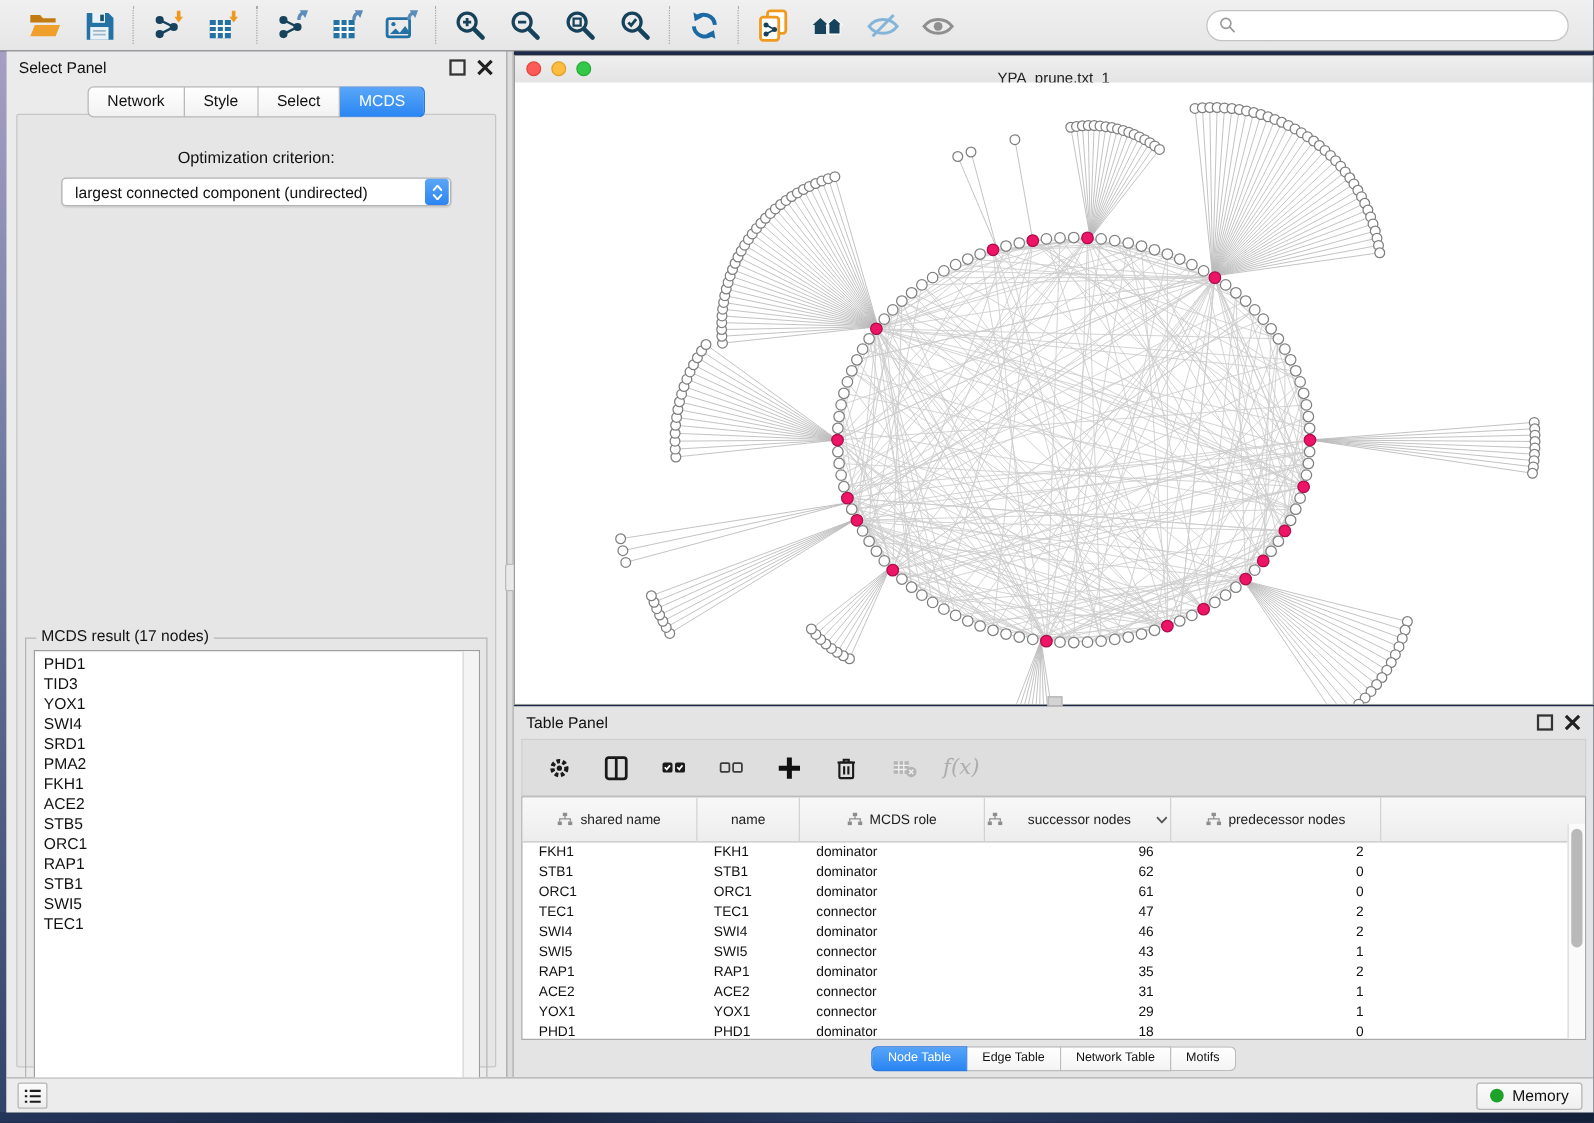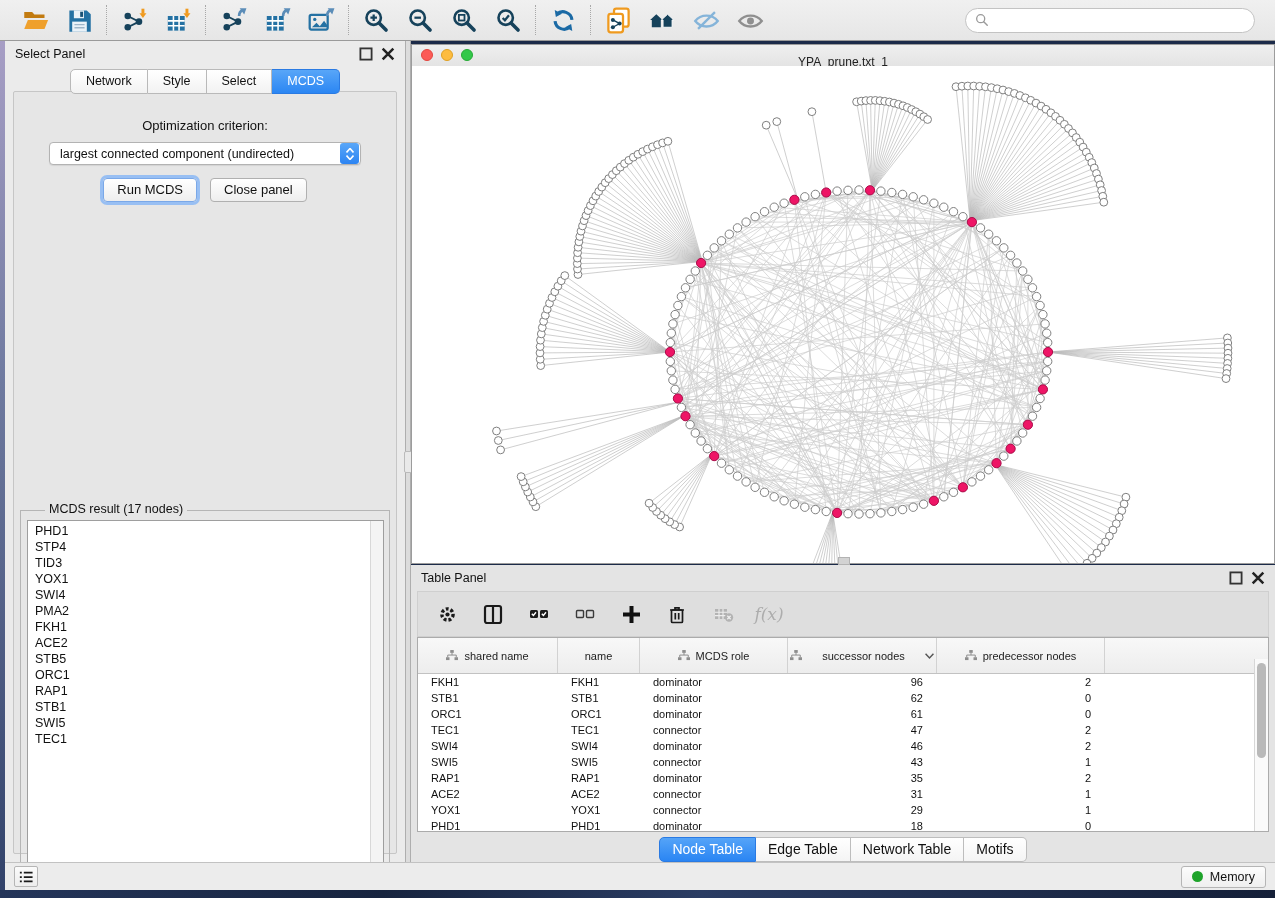--- a/index.html
+++ b/index.html
@@ -33,21 +33,21 @@
   .mac-tab.active { background:linear-gradient(#58a6f8,#2b86f3); border-color:#2a7ae2; color:#fff; }
   .opt-label { text-align:center; font-size:13px; color:#111; padding-top:26px; }
   .select-box { margin:9px auto 0; width:312px; height:23px; background:#fff; border:1px solid #b3b3b3; border-radius:4px; display:flex; align-items:center; cursor:pointer; box-shadow:0 1px 1px rgba(0,0,0,.08); }
   .select-box .sel-text { flex:1; font-size:12.5px; color:#111; padding-left:10px; white-space:nowrap; }
   .select-box .stepper { width:19px; height:21px; margin-right:1px; border-radius:3px; background:linear-gradient(#5aa7f8,#2c84f2); display:flex; flex-direction:column; align-items:center; justify-content:center; gap:2px; }
   .stepper svg { width:8px; height:5px; }
   .btn-row { display:flex; justify-content:center; gap:13px; margin-top:13px; }
   .btn { font-size:13px; color:#111; background:linear-gradient(#ffffff,#eeeeee); border:1px solid #ადb0b0; border:1px solid #b0b0b0; border-radius:4px; padding:3px 13px 4px; cursor:pointer; }
   .btn.focused { box-shadow:0 0 0 3px rgba(110,170,250,.65); border-color:#7aa8e8; }
   .fieldset { position:absolute; left:6px; top:418px; width:370px; height:367px; border:1px solid #b5b5b5; }
-  .fieldset .legend { position:absolute; left:24px; top:-9px; background:#e6e6e6; font-size:12.5px; color:#111; padding:0 4px; }
+  .fieldset .legend { position:absolute; left:8px; top:-9px; background:#e6e6e6; font-size:12.5px; color:#111; padding:0 4px; }
   .listbox { position:absolute; left:6px; top:9px; width:357px; height:350px; background:#fff; border:1px solid #9e9e9e; overflow:hidden; }
   .list-items { position:absolute; left:0; top:2px; right:13px; }
   .list-item { font-size:12.5px; color:#111; padding-left:7px; height:16px; line-height:16px; }
   .list-scroll { position:absolute; right:0; top:0; bottom:0; width:13px; background:#f4f4f4; border-left:1px solid #d8d8d8; }
 
   
   .vsplit { position:absolute; left:405px; top:41px; width:6px; height:821px; background:#dcdcdc; border-left:1px solid #aeaeae; border-right:1px solid #aeaeae; cursor:col-resize; }
   .vgrip { position:absolute; left:-2px; top:410px; width:9px; height:22px; background:#e9e9e9; border:1px solid #bbb; border-radius:2px; }
   .hgrip { position:absolute; left:427px; top:-8px; width:12px; height:8px; background:#d3d3d3; border:1px solid #b3b3b3; cursor:row-resize; }
 
@@ -74,21 +74,21 @@
   .tbl-header { display:flex; height:36px; background:linear-gradient(#f8f8f8,#ededed); border-bottom:1px solid #c2c2c2; }
   .th-cell { display:flex; align-items:center; justify-content:center; gap:6px; font-size:11px; color:#222; border-right:1px solid #d2d2d2; cursor:pointer; }
   .th-cell svg { flex:none; }
   .tbl-row { display:flex; height:16px; }
   .td { font-size:11px; color:#111; line-height:16px; white-space:nowrap; overflow:hidden; }
   .td.txt { padding-left:13px; text-align:left; }
   .td.num { padding-right:14px; text-align:right; }
   .tbl-vscroll { position:absolute; right:0; top:21px; bottom:0; width:14px; background:#fafafa; border-left:1px solid #d7d7d7; }
   .tbl-thumb { position:absolute; left:2px; top:4px; width:9px; height:95px; background:#b9b9b9; border-radius:5px; }
   .bottom-tabs { position:absolute; left:0; top:272px; width:100%; display:flex; justify-content:center; }
-  .seg-tab { font-size:14px; color:#111; background:linear-gradient(#ffffff,#f4f4f4); border:1px solid #bdbdbd; border-left-width:0; padding:3px 12px 4px; cursor:pointer;text-align:right; }
+  .seg-tab { font-size:10px; color:#111; background:linear-gradient(#ffffff,#f4f4f4); border:1px solid #bdbdbd; border-left-width:0; padding:3px 12px 4px; cursor:pointer;text-align:right; }
   .seg-tab:first-child { border-left-width:1px; border-radius:5px 0 0 5px; }
   .seg-tab:last-child { border-radius:0 5px 5px 0; }
   .seg-tab.active { background:linear-gradient(#55a4f8,#2a85f3); border-color:#2a7ae2; color:#fff; }
 
   
   .statusbar { position:absolute; left:5px; top:862px; width:1270px; height:28px; background:#ececec; border-top:1px solid #c2c2c2; display:flex; align-items:center; padding:0 9px; }
   .sb-left-btn { width:24px; height:21px; background:linear-gradient(#fbfbfb,#ededed); border:1px solid #b5b5b5; border-radius:2px; display:flex; align-items:center; justify-content:center; cursor:pointer; }
   .sb-spacer { flex:1; }
   .memory-btn { height:22px; background:linear-gradient(#fcfcfc,#efefef); border:1px solid #b5b5b5; border-radius:3px; display:flex; align-items:center; gap:7px; padding:0 10px; font-size:12.5px; color:#111; cursor:pointer; }
   .mem-dot { width:11px; height:11px; border-radius:50%; }
@@ -293,33 +293,29 @@
       <span class="sel-text">largest connected component (undirected)</span>
       <span class="stepper">
         <svg viewBox="0 0 8 5">
             <path d="M0.5 4.5L4 0.5L7.5 4.5" fill="none" stroke="#fff" stroke-width="1.6"></path>
           </svg>
         <svg viewBox="0 0 8 5">
             <path d="M0.5 0.5L4 4.5L7.5 0.5" fill="none" stroke="#fff" stroke-width="1.6"></path>
           </svg>
       </span>
     </div>
-    <div class="btn-row">
-      <button class="btn focused">Run MCDS</button>
-      <button class="btn">Close panel</button>
-    </div>
     <div class="fieldset">
       <span class="legend">MCDS result (17 nodes)</span>
       <div class="listbox">
         <div class="list-items" id="mcds-list">
             <div class="list-item">PHD1</div>
-            <div class="list-item">STP4</div>
             <div class="list-item">TID3</div>
             <div class="list-item">YOX1</div>
             <div class="list-item">SWI4</div>
+            <div class="list-item">SRD1</div>
             <div class="list-item">PMA2</div>
             <div class="list-item">FKH1</div>
             <div class="list-item">ACE2</div>
             <div class="list-item">STB5</div>
             <div class="list-item">ORC1</div>
             <div class="list-item">RAP1</div>
             <div class="list-item">STB1</div>
             <div class="list-item">SWI5</div>
             <div class="list-item">TEC1</div>
           </div>

